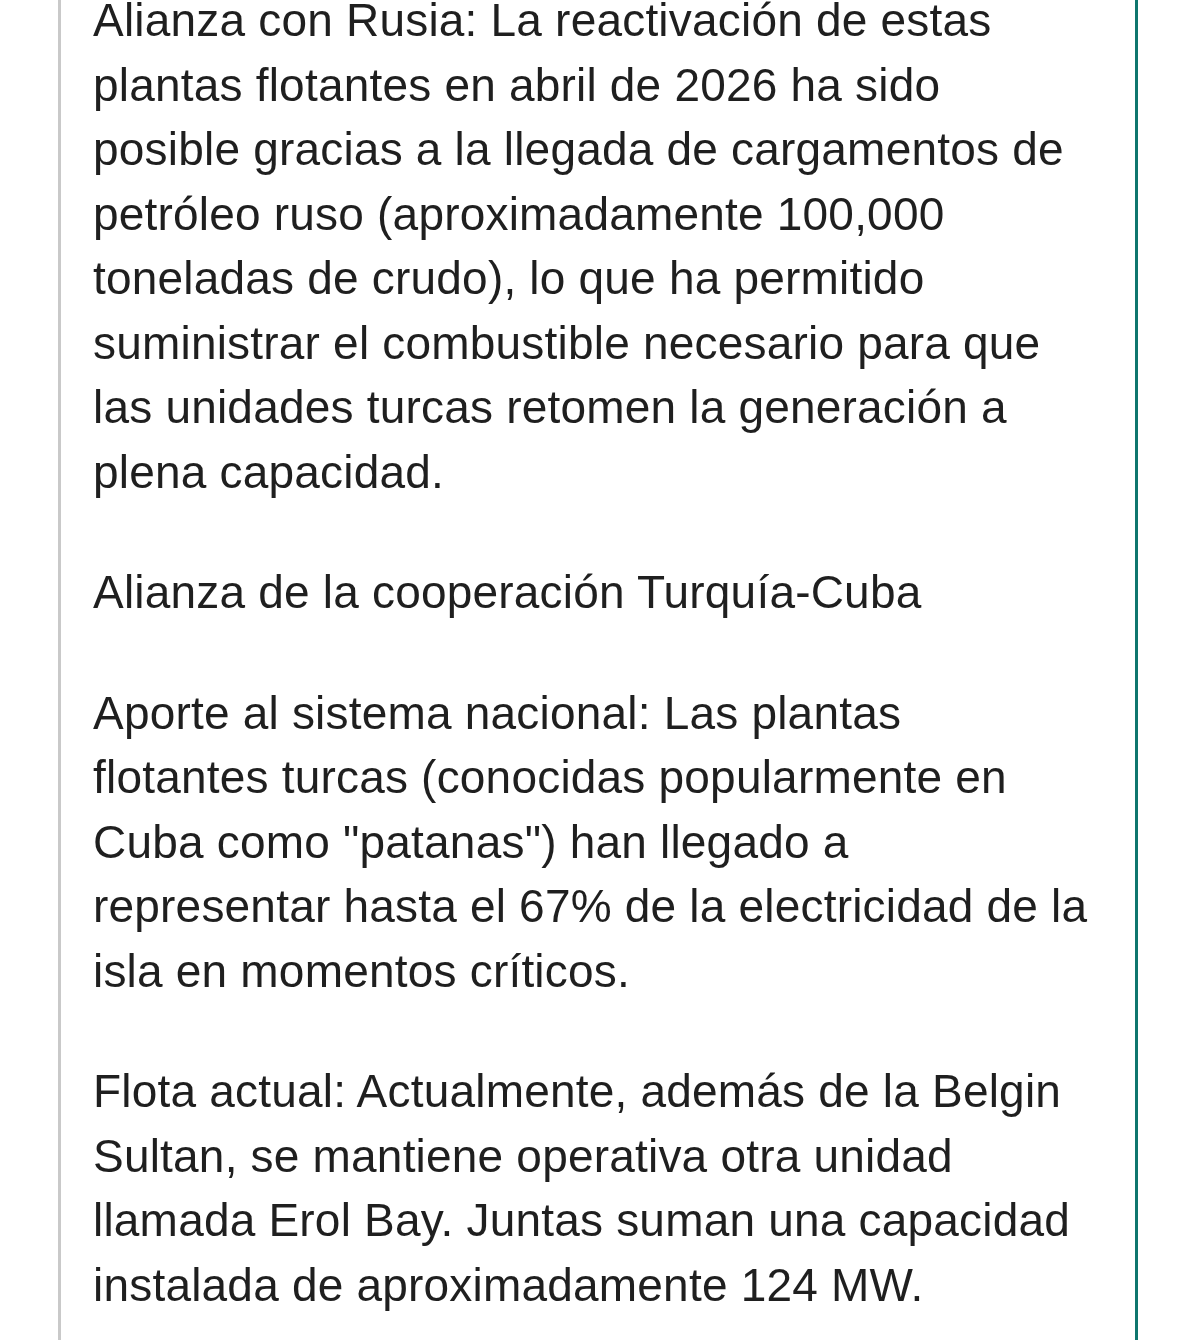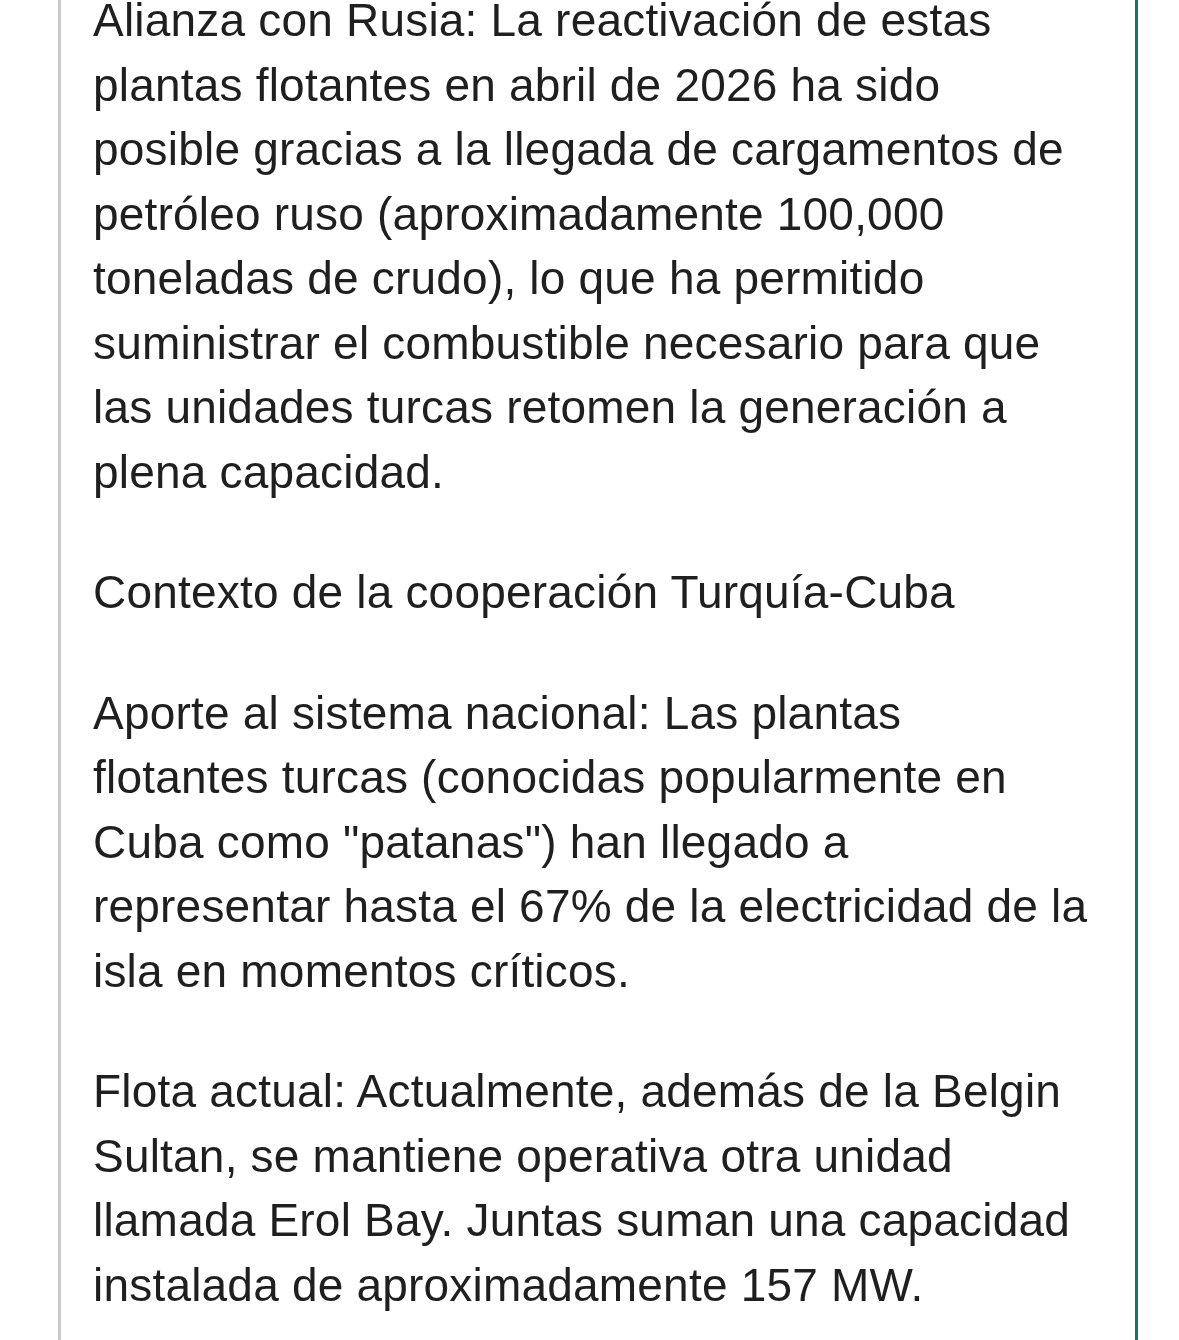--- a/index.html
+++ b/index.html
@@ -44,23 +44,23 @@
 
 <div class="text-panel">
   <p>Alianza con Rusia: La reactivación de estas
 plantas flotantes en abril de 2026 ha sido
 posible gracias a la llegada de cargamentos de
 petróleo ruso (aproximadamente 100,000
 toneladas de crudo), lo que ha permitido
 suministrar el combustible necesario para que
 las unidades turcas retomen la generación a
 plena capacidad.</p>
-  <p>Contexto de la cooperación Turquía-Cuba</p>
+  <p>Alianza de la cooperación Turquía-Cuba</p>
   <p>Aporte al sistema nacional: Las plantas
 flotantes turcas (conocidas popularmente en
 Cuba como "patanas") han llegado a
 representar hasta el 67% de la electricidad de la
 isla en momentos críticos.</p>
   <p>Flota actual: Actualmente, además de la Belgin
 Sultan, se mantiene operativa otra unidad
 llamada Erol Bay. Juntas suman una capacidad
-instalada de aproximadamente 157 MW.</p>
+instalada de aproximadamente 124 MW.</p>
 </div>
 
 </body></html>

